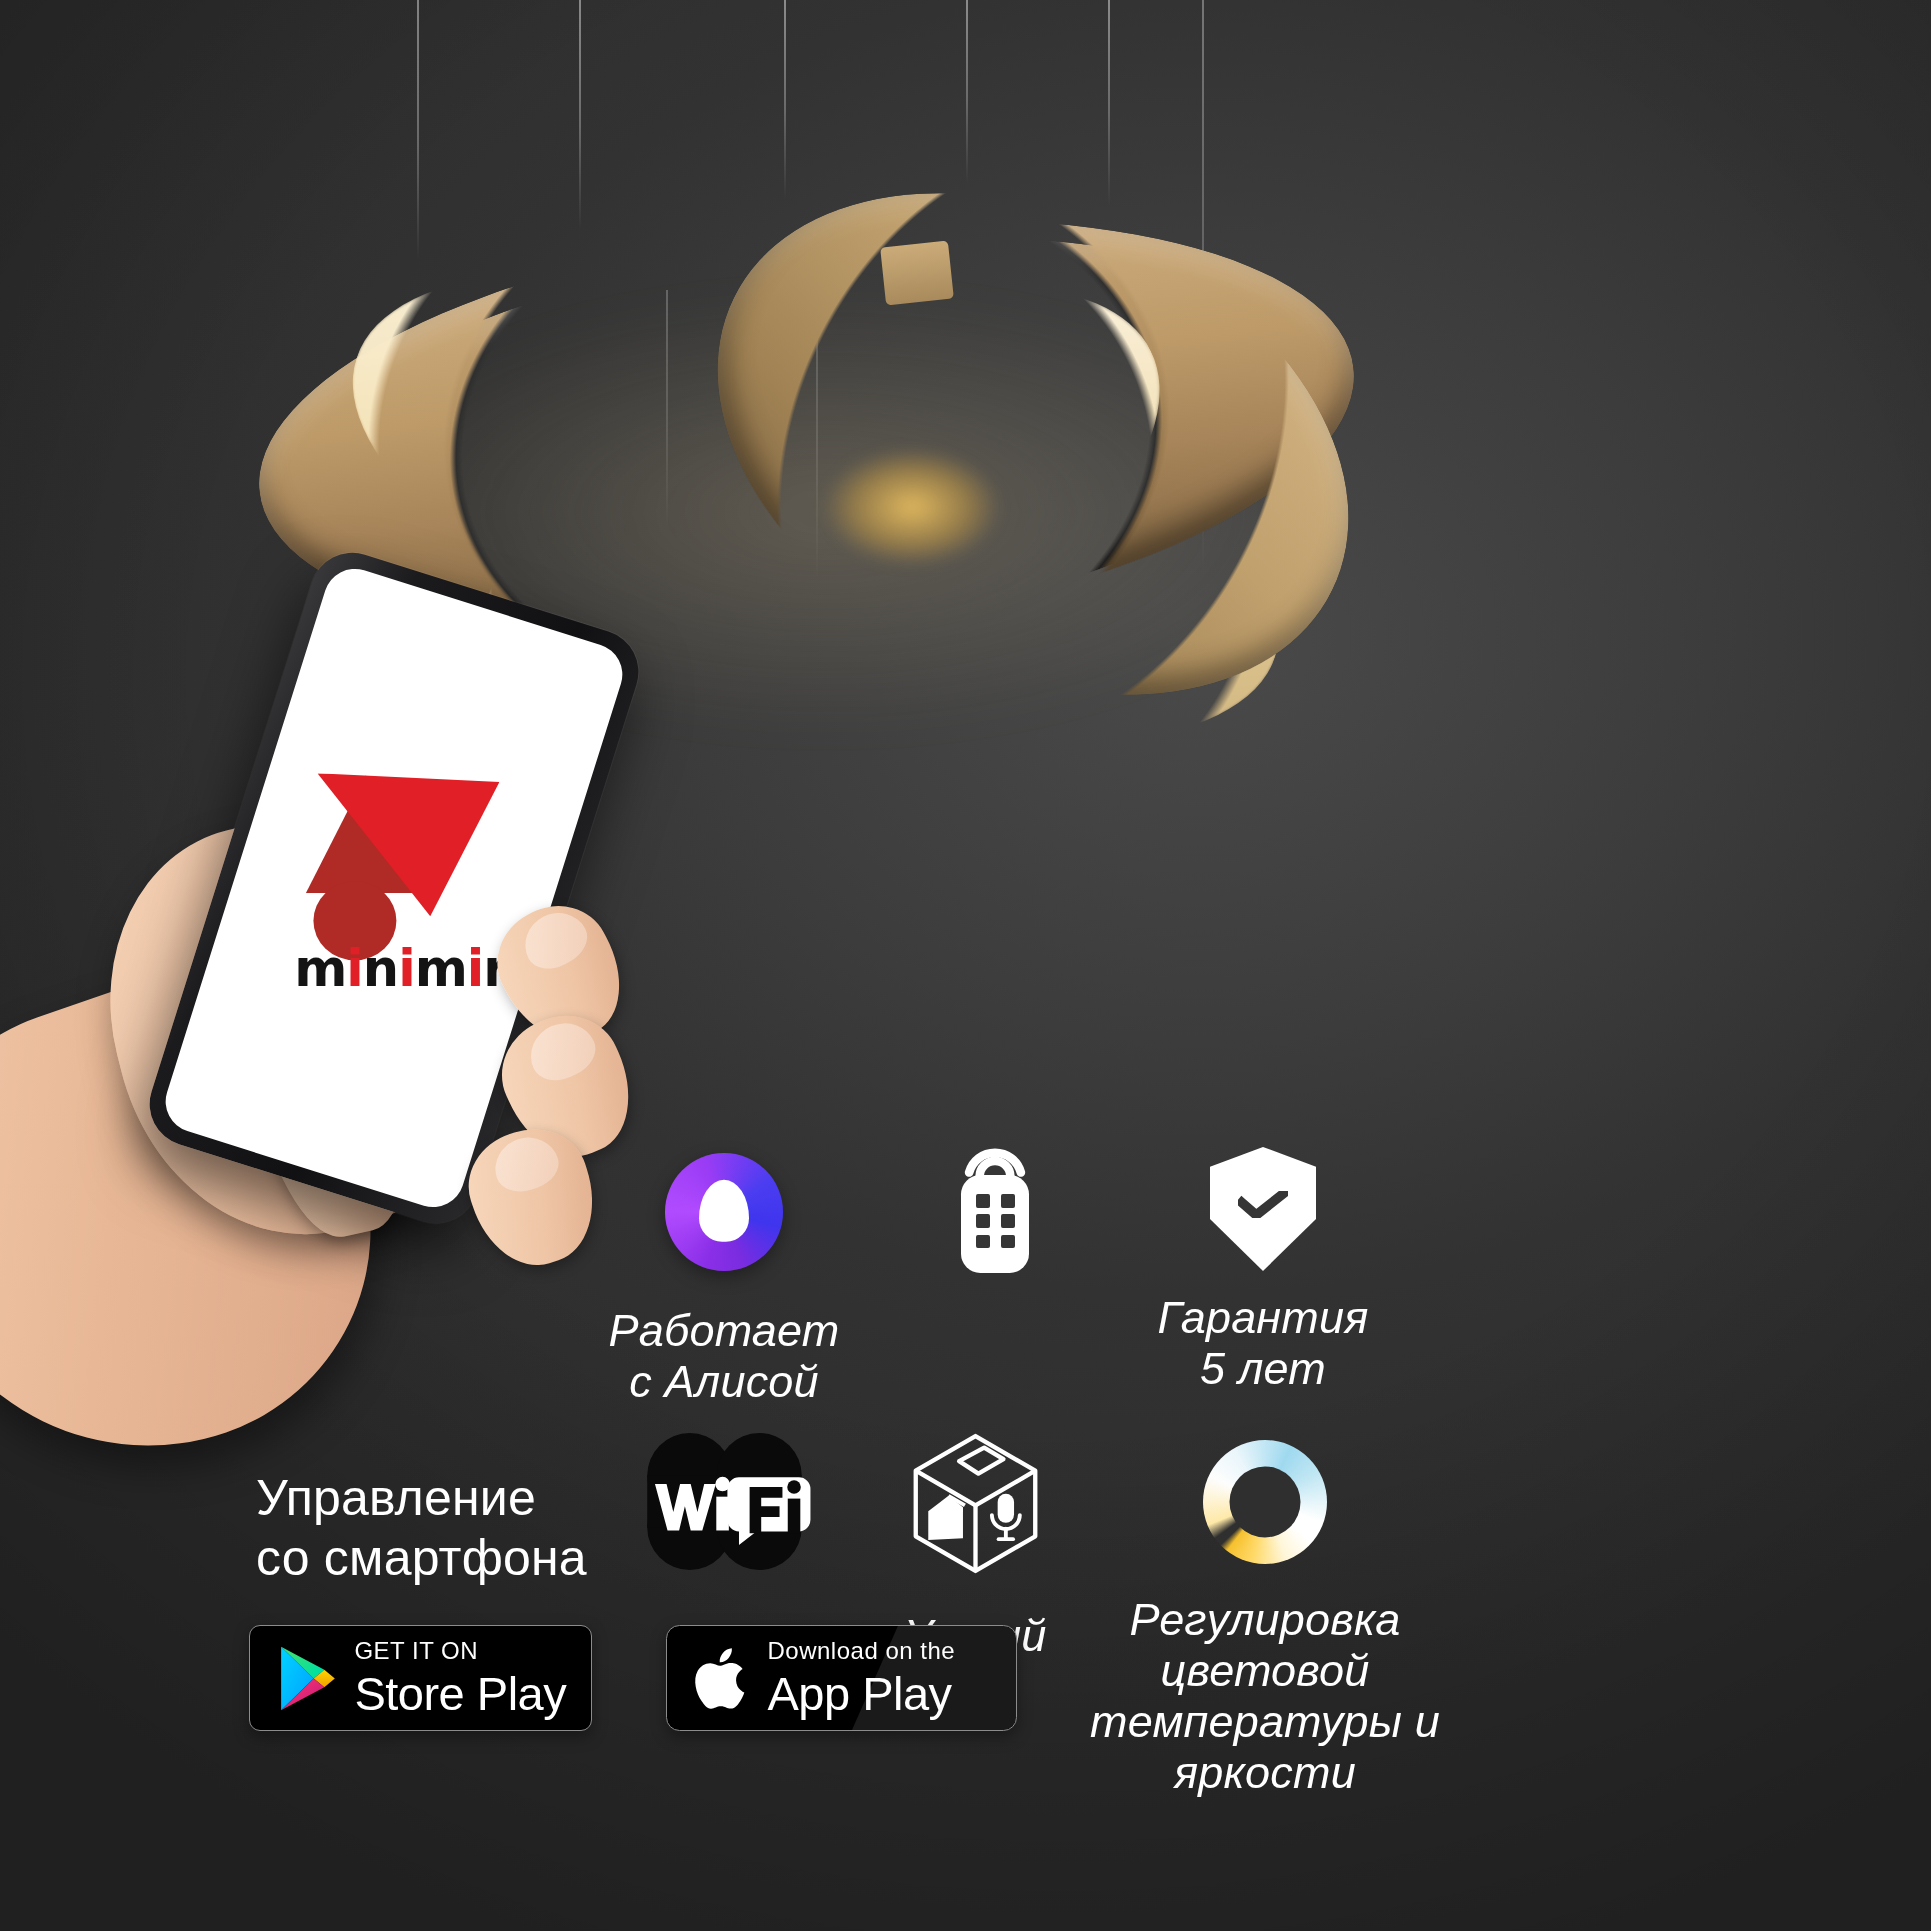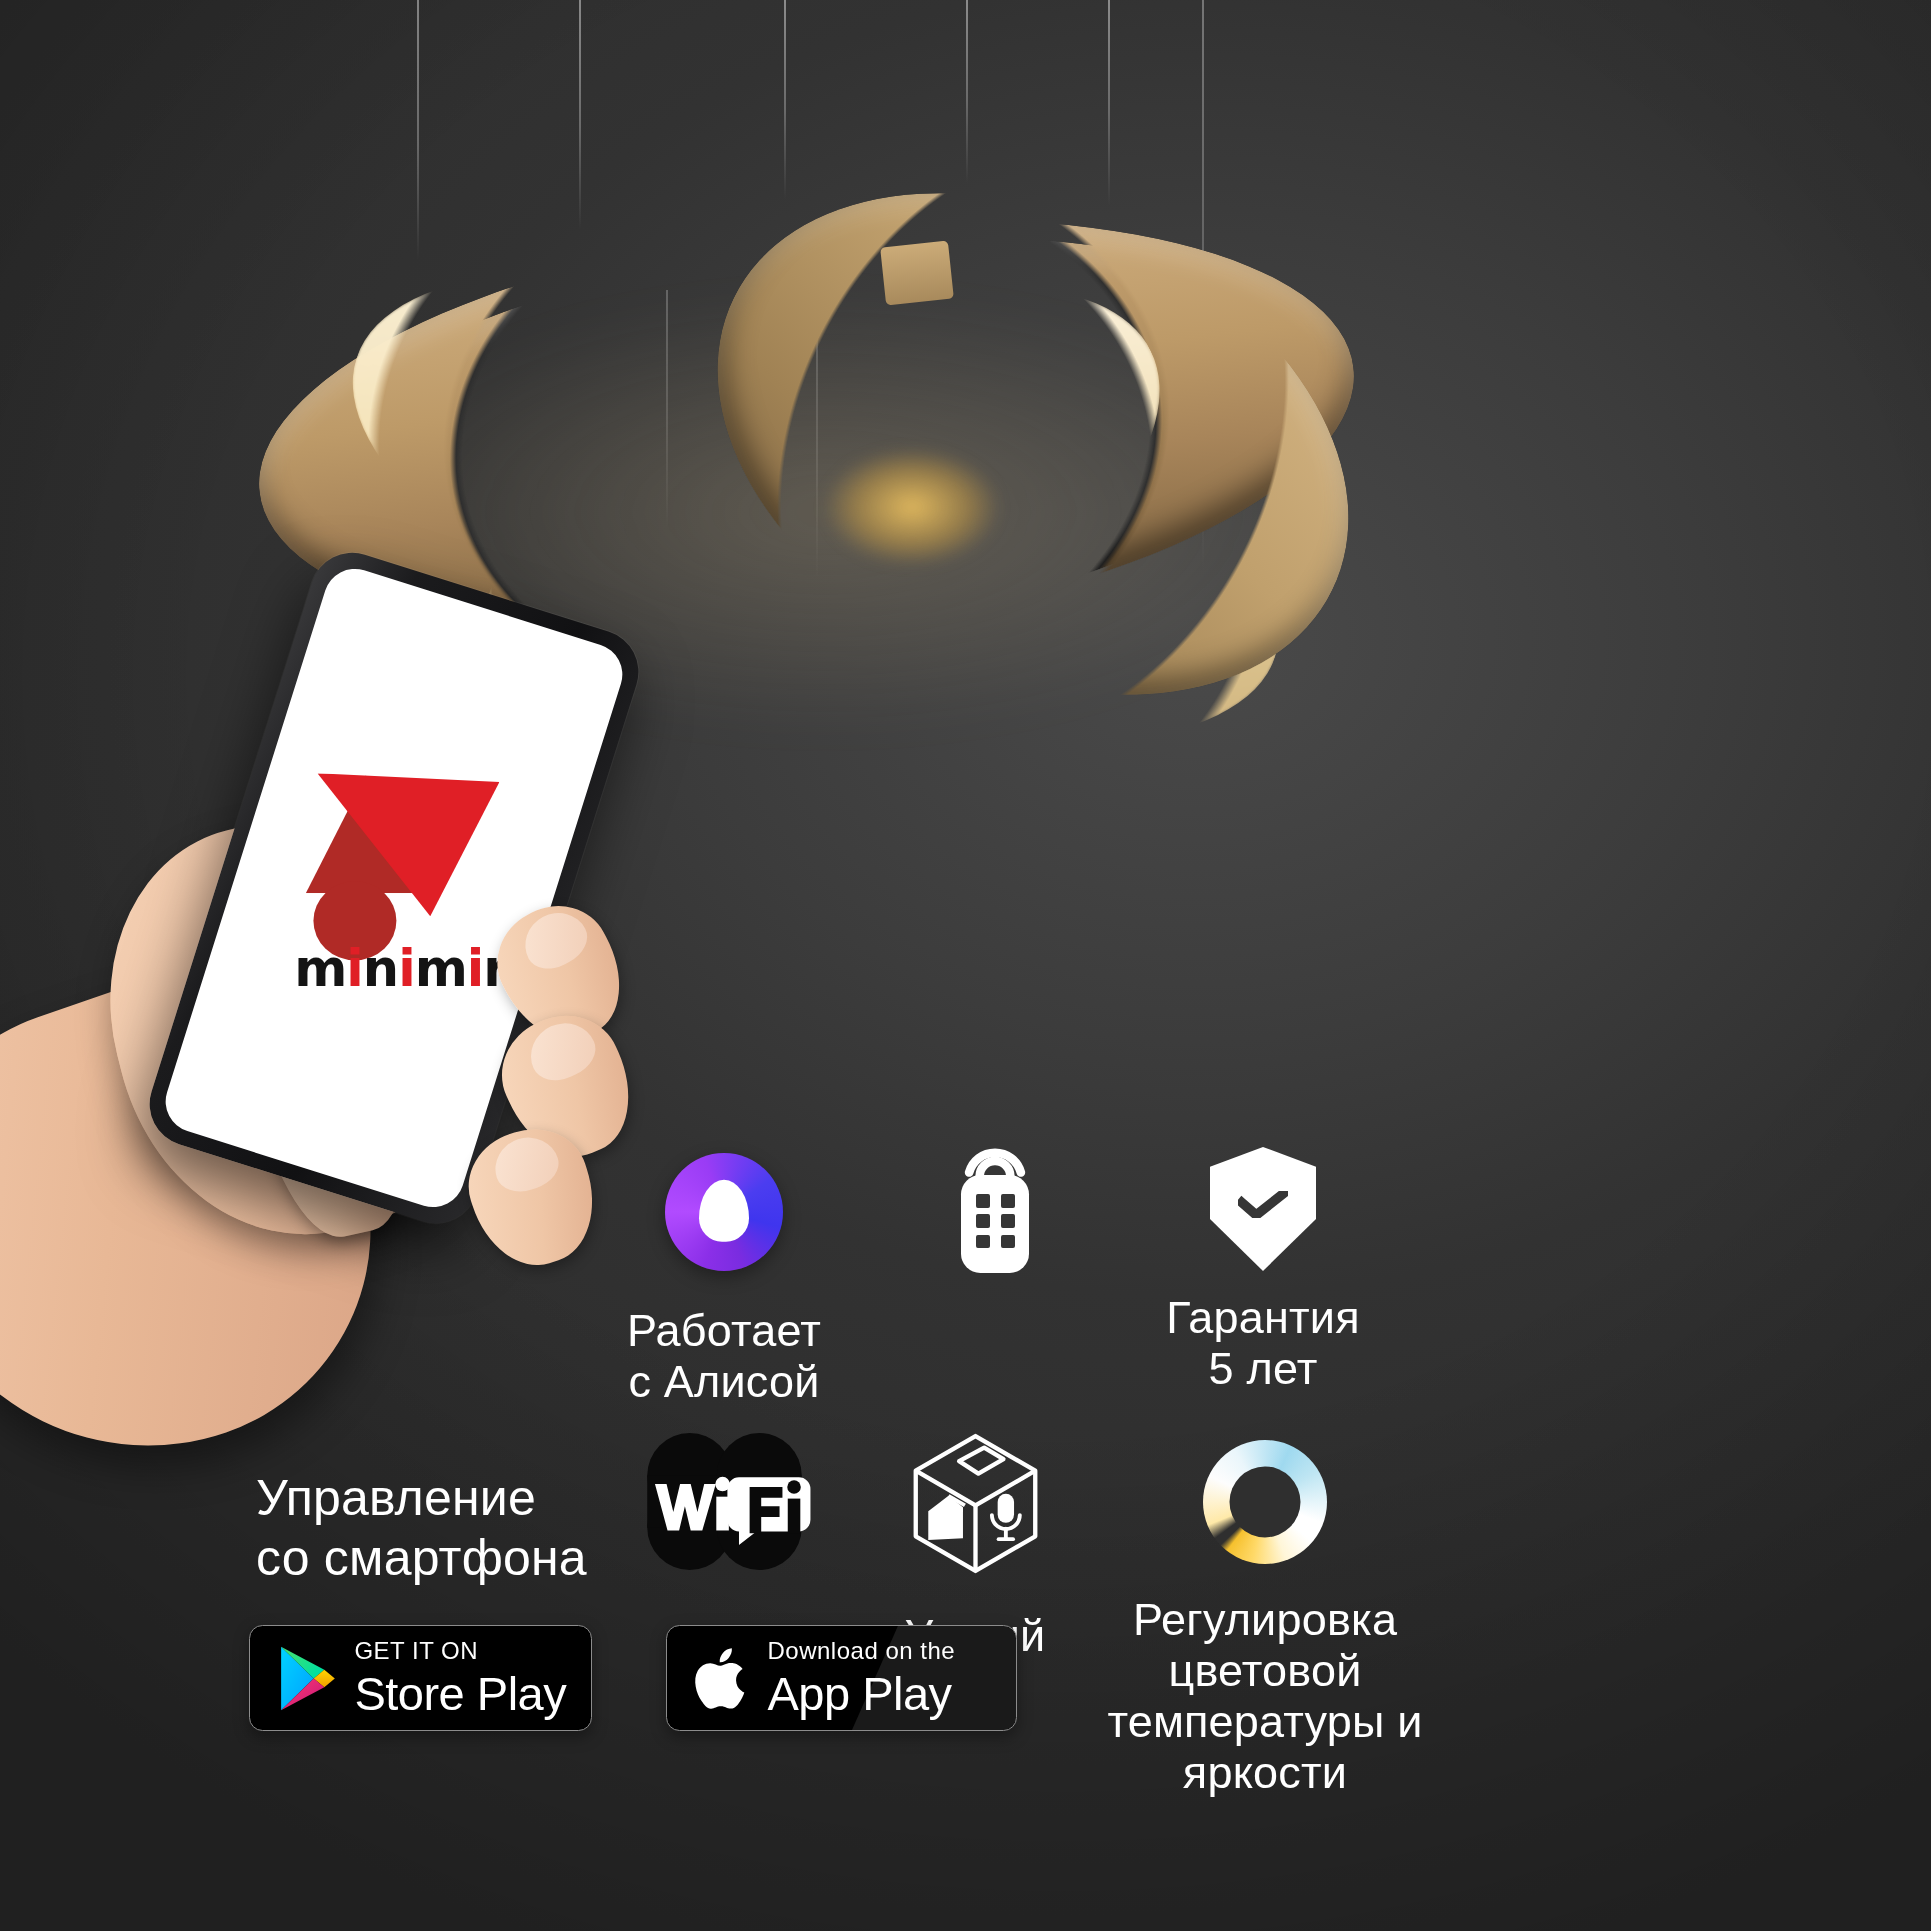--- a/index.html
+++ b/index.html
@@ -109,21 +109,21 @@
   }
   .logo-word{
     position:absolute; left:5.8px; top:189px; width:212px;
     font-weight:700; font-size:51px; letter-spacing:-1px; color:#141414;
     font-family:"DejaVu Sans","Liberation Sans",sans-serif;
   }
   .logo-word .rd{ color:#e01f26; }
   .logoinner{ transform:rotate(-17.5deg); transform-origin:50% 50%; }
 
   
-  .features{ position:absolute; left:0; top:0; width:1931px; height:1931px; }
+  .features{ position:absolute; left:0; top:0; width:1931px; height:1931px;font-style:italic; }
   .feat{ position:absolute; text-align:center; }
   .feat .flabel{
     color:#fff; font-size:45px; line-height:1.13; font-weight:400;
     white-space:pre-line; letter-spacing:0.2px;
   }
   .ficon{ display:flex; align-items:center; justify-content:center; }
 
   
   .alice{
     width:118px; height:118px; border-radius:50%;
@@ -431,21 +431,21 @@
 цветовой
 температуры и
 яркости</div>
     </div>
 
   </div>
 
   <div class="lefttext" style="left:256px; top:1468px; width:502px;">Управление
 со смартфона</div>
 
-  <div class="badge" style="left:249px; top:1625px; width:343px; height:106px;">
+  <div class="badge" style="left:249px; top:1625px; width:343px; height:106px;border-radius:11px;">
     <div class="gp-glyph">
       <svg viewBox="0 0 66 74" width="64" height="71">
         <defs>
           <linearGradient id="gpA" x1="0" y1="0" x2="1" y2="1">
             <stop offset="0%" stop-color="#00d3ff"></stop>
               <stop offset="100%" stop-color="#00a0ff"></stop>
           </linearGradient>
           <linearGradient id="gpB" x1="0" y1="0" x2="1" y2="0.6">
             <stop offset="0%" stop-color="#4ce06a"></stop>
               <stop offset="100%" stop-color="#00e0a0"></stop>

